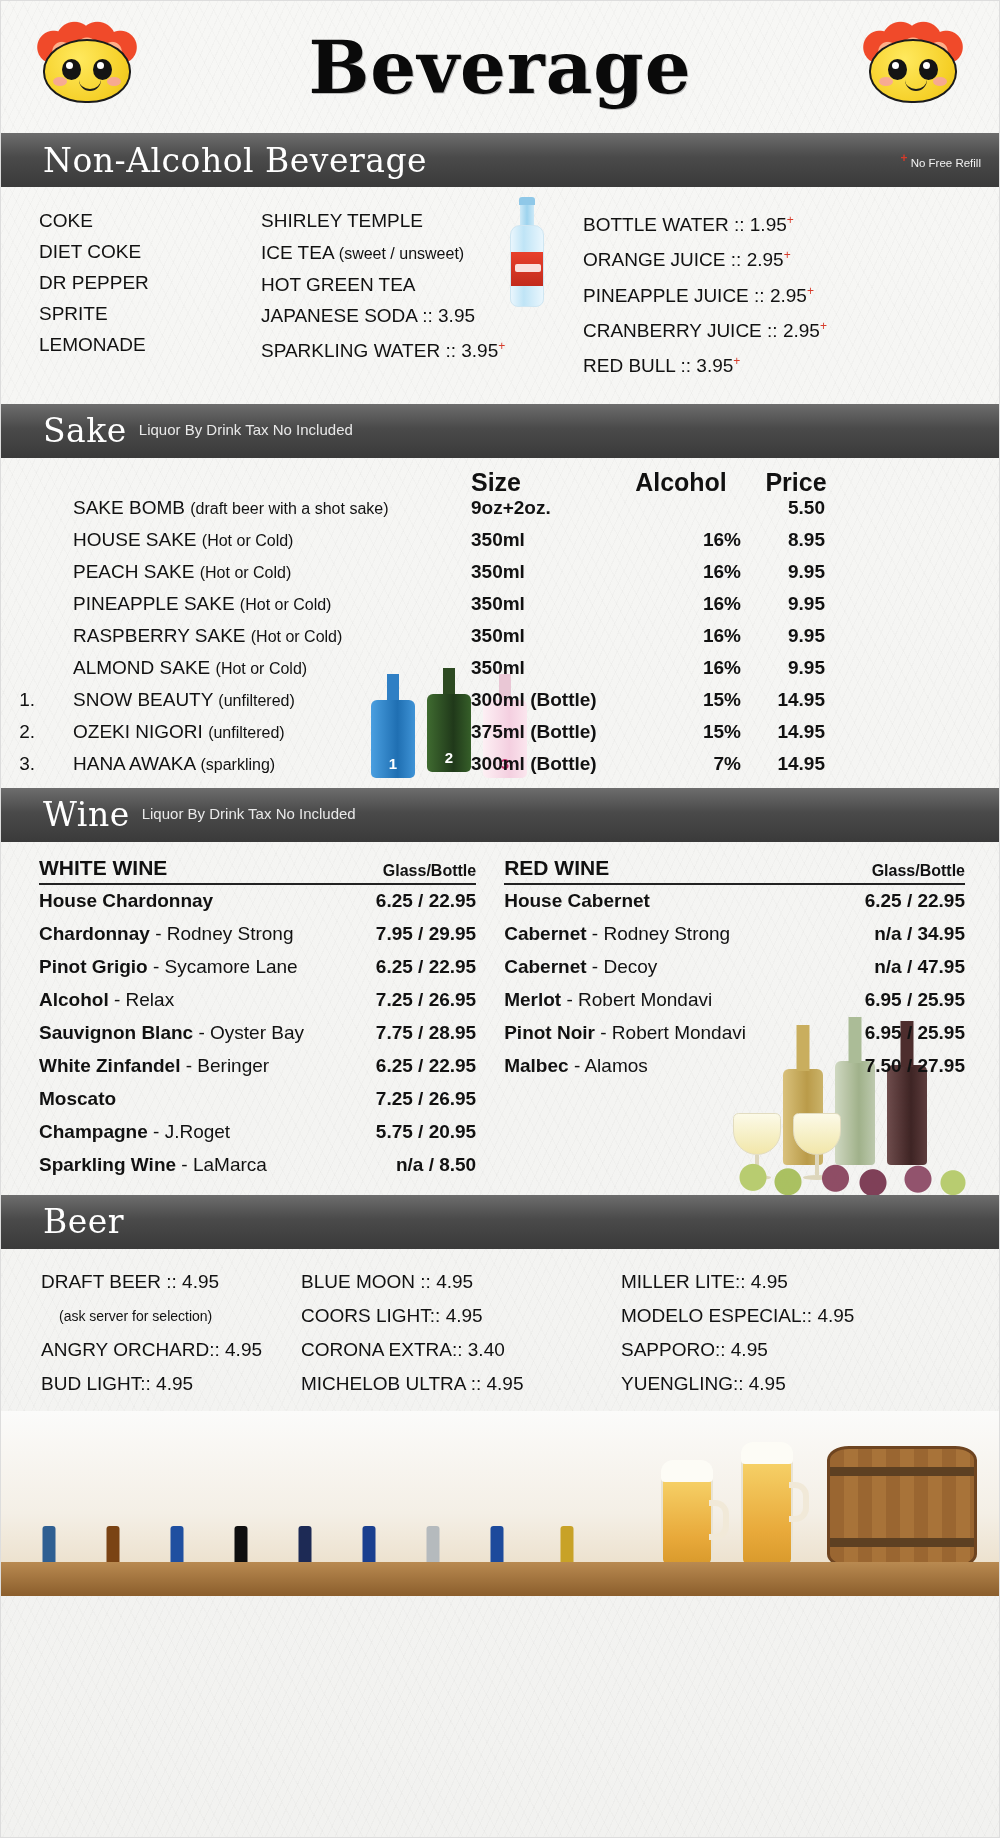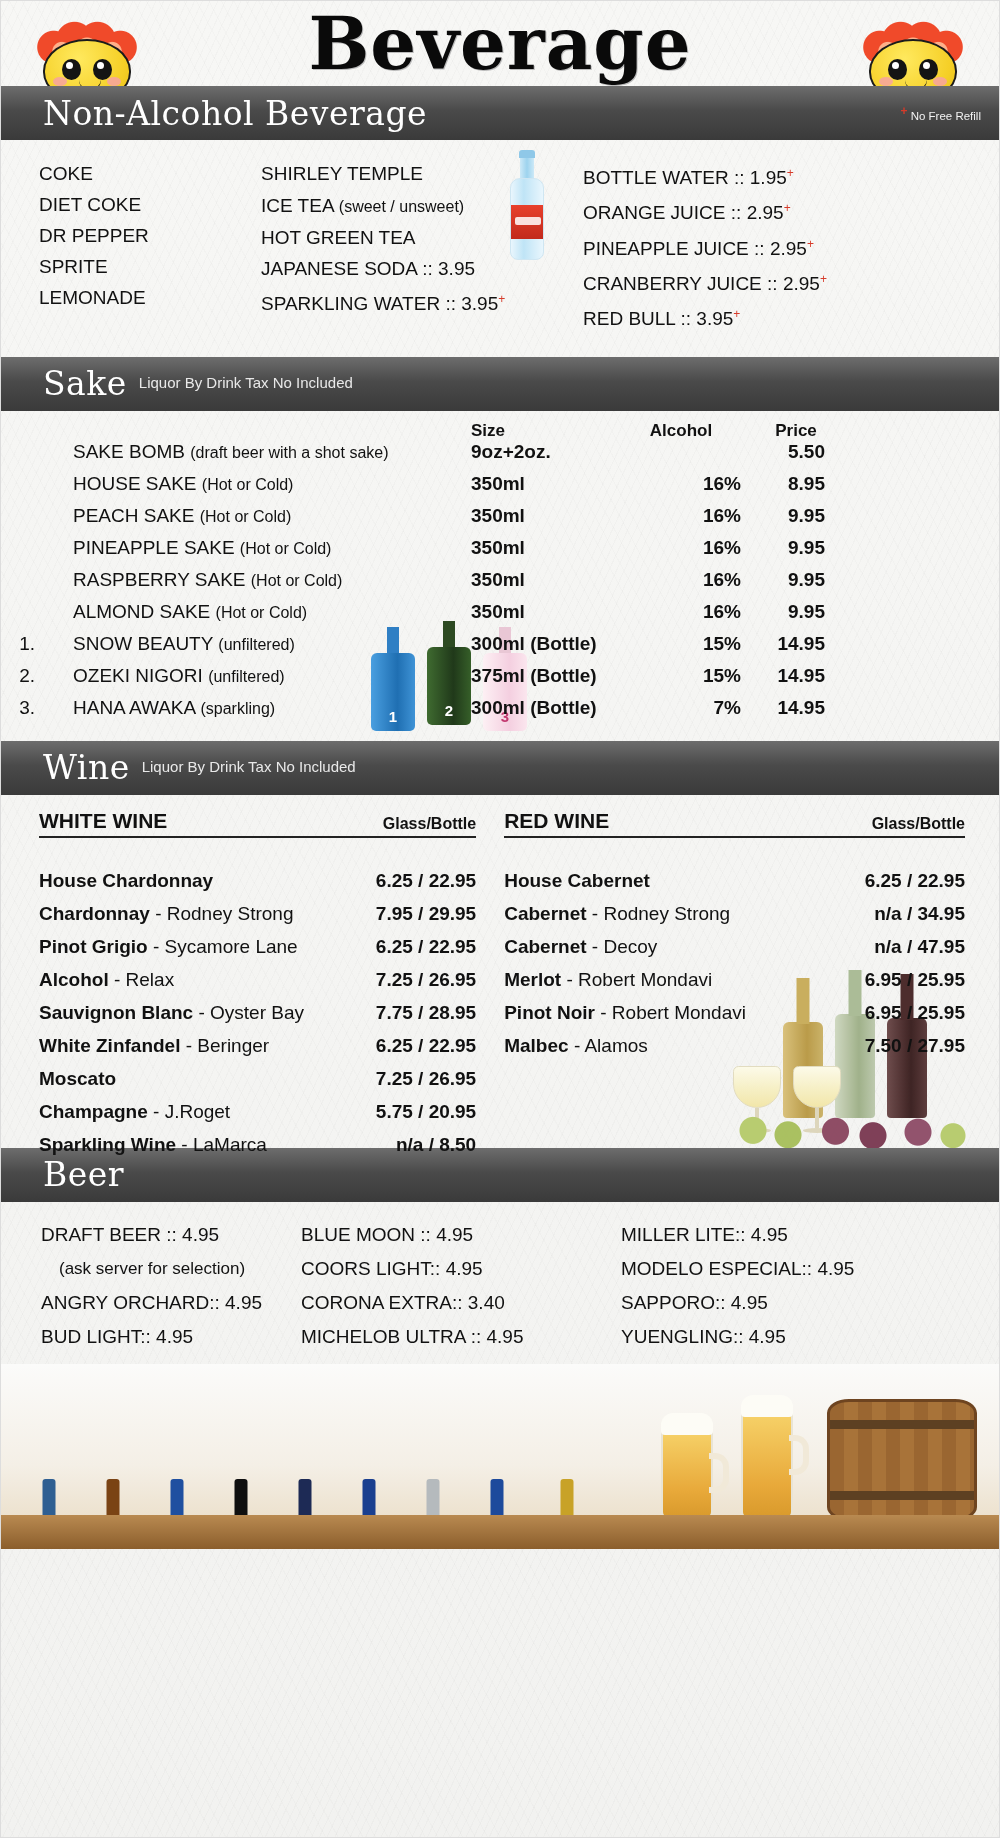--- a/index.html
+++ b/index.html
@@ -18,23 +18,23 @@
     background:
       repeating-linear-gradient(115deg, rgba(0,0,0,0.018) 0px, rgba(0,0,0,0.018) 1px, rgba(255,255,255,0) 1px, rgba(255,255,255,0) 7px),
       repeating-linear-gradient(62deg, rgba(0,0,0,0.015) 0px, rgba(0,0,0,0.015) 1px, rgba(255,255,255,0) 1px, rgba(255,255,255,0) 11px),
       linear-gradient(#f7f7f5, #f2f2f0);
     border:1px solid #ddd;
   }
 
   
   .header {
     position:relative;
-    height:85px;
+    height:132px;
     display:flex;
-    align-items:flex-end;
+    align-items:center;
     justify-content:center;
   }
   .title {
     font-family:"DejaVu Serif", serif;
     font-size:72px;
     letter-spacing:1px;
     color:#0a0a0a;
     font-weight:700;
     text-shadow:1px 1px 0 #bbb;
   }
@@ -175,21 +175,21 @@
   .soda-bottle .label:after{
     content:"";
     position:absolute; left:4px; top:12px; width:26px; height:8px;
     background:#fff; opacity:.85; border-radius:2px;
   }
 
   
   .sake-wrap { position:relative; padding:10px 0 8px 0; height:330px;}
   .sake-head {
     display:flex;
-    font-size:17px;
+    font-size:25px;
     font-weight:bold;
     padding-left:470px;
   }
   .sake-head .h-size { width:150px; }
   .sake-head .h-alc { width:120px; text-align:center; }
   .sake-head .h-price { width:110px; text-align:center; }
   .sake-row {
     display:flex;
     align-items:baseline;
     font-size:19px;
@@ -230,21 +230,21 @@
   .wine-head {
     display:flex; justify-content:space-between; align-items:flex-end;
     border-bottom:2px solid #222; padding-bottom:3px; margin-bottom:5px;
   }
   .wine-head .h-l { font-size:21px; font-weight:bold; }
   .wine-head .h-r { font-size:16px; font-weight:bold; }
   .wine-row {
     display:flex; justify-content:space-between; align-items:baseline;
     font-size:19px; height:33px; position:relative; z-index:2;
   }
-  .wine-row .nm { font-weight:bold;margin-top:27px; }
+  .wine-row .nm { font-weight:bold; }
   .wine-row .nm .vendor { font-weight:normal; }
   .wine-row .pr { font-weight:bold; white-space:nowrap;}
   .wine-art {
     position:absolute; right:16px; bottom:0;
     width:260px; height:210px; z-index:1; opacity:.98;
   }
   .wine-art .bt { position:absolute; bottom:30px; border-radius:6px 6px 4px 4px;}
   .wine-art .bt .nk { position:absolute; top:-44px; left:50%; transform:translateX(-50%); width:13px; height:46px;}
   .wine-art .b1 { left:60px; width:40px; height:96px; background:linear-gradient(90deg,#d9c07a,#b99a46 60%,#cbb268); }
   .wine-art .b1 .nk { background:#c9ad5c; }
@@ -273,21 +273,21 @@
       radial-gradient(circle at 78% 64%, #91506b 0 13px, rgba(0,0,0,0) 14px),
       radial-gradient(circle at 92% 72%, #b7cc6e 0 12px, rgba(0,0,0,0) 13px);
   }
 
   
   .beer-wrap { display:flex; padding:16px 0 10px 0; }
   .beer-col { font-size:19px; line-height:34px; }
   .beer-col.c1 { width:300px; padding-left:40px; }
   .beer-col.c2 { width:320px; }
   .beer-col.c3 { width:340px; }
-  .beer-col .indent { padding-left:18px; font-size:17px; }
+  .beer-col .indent { padding-left:18px; font-size:14px; }
 
   
   .beer-photo {
     position:relative;
     height:185px;
     background:linear-gradient(#fbfbfa 0%, #f4efe6 55%, #e8d9bf 100%);
     overflow:hidden;
   }
   .beer-photo .shelf {
     position:absolute; left:0; right:0; bottom:0; height:34px;

